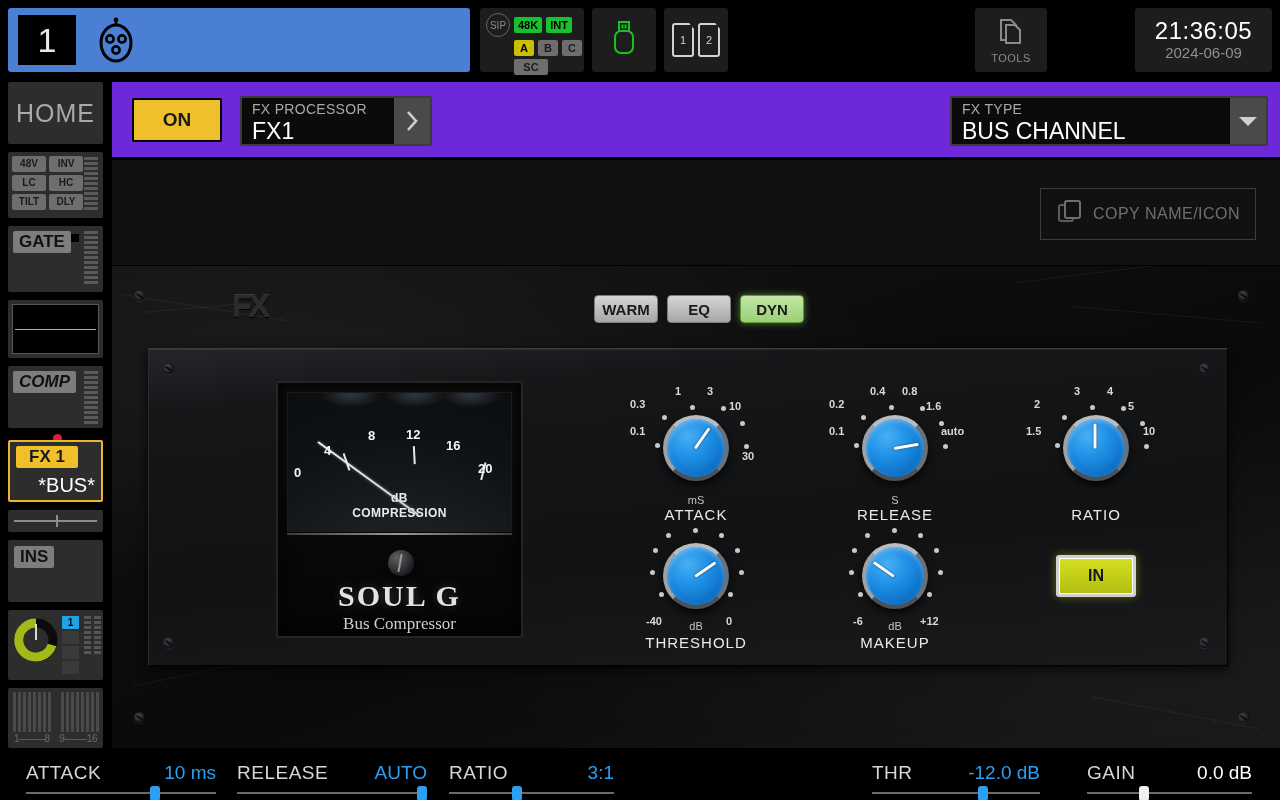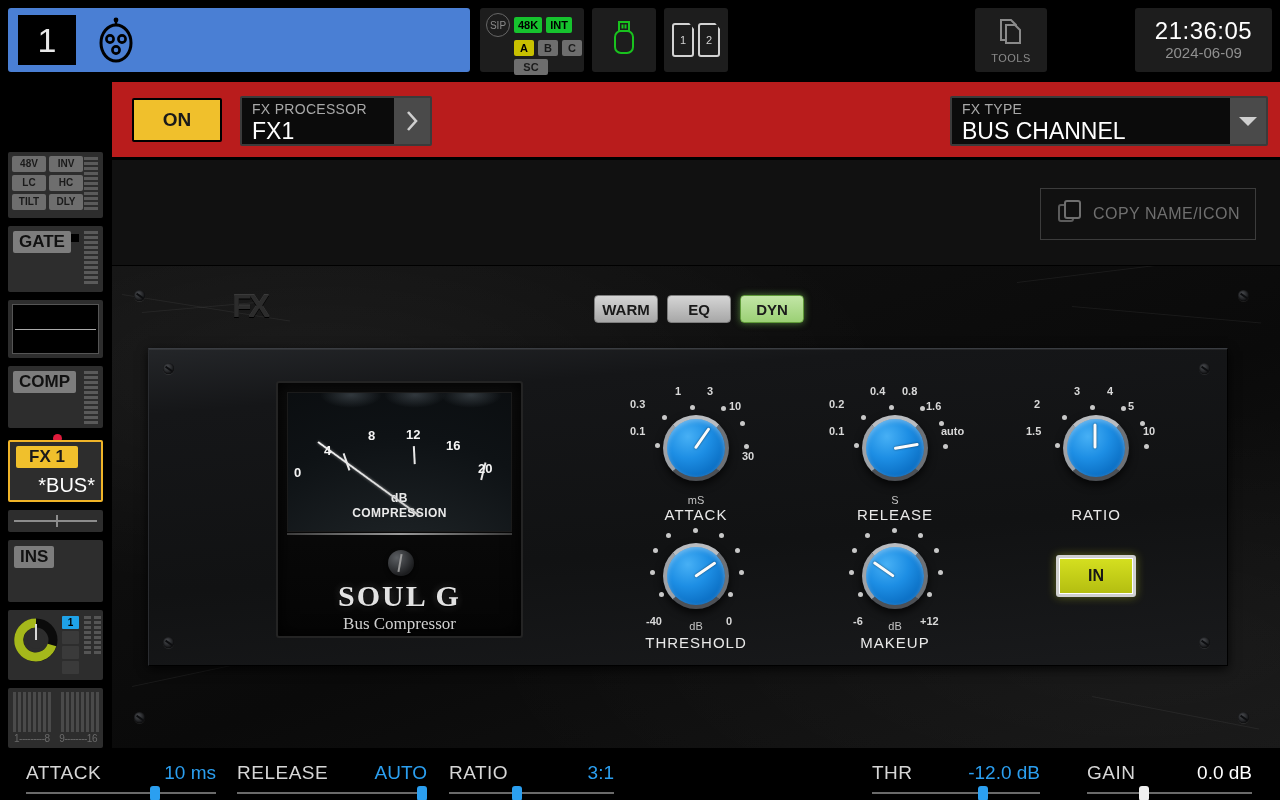--- a/index.html
+++ b/index.html
@@ -75,21 +75,21 @@
     background: #6e6e6e; color: #1a1a1a; font-size: 10px; text-align: center;
     border-radius: 2px; line-height: 16px; height: 16px; font-weight: bold;
   }
   .mini-meter { position: absolute; right: 5px; top: 5px; width: 14px; height: 56px; }
   .mini-meter i { display: block; height: 3px; background: #5a5a5a; margin-bottom: 2px; }
 
   #sb-gate { top: 144px; height: 66px; padding: 5px; }
   #sb-gate-graph { top: 218px; height: 58px; background: #2d2d2d; padding: 4px; }
   .graph-box { width: 100%; height: 100%; background: #000; border: 1px solid #555; position: relative; }
   .graph-line { position: absolute; left: 2px; right: 2px; top: 50%; height: 1px; background: #aaa; }
-  #sb-comp { top: 284px; height: 62px; padding: 5px; }
+  #sb-comp { top: 284px; height: 62px; padding: 5px; font-style: italic; }
   .blk-btn {
     background: #7d7d7d; color: #111; font-size: 17px; border-radius: 2px;
     padding: 1px 6px; display: inline-block; font-weight: bold;
   }
 
   #sb-fx {
     top: 358px; height: 62px; border: 2px solid #f0b428; background: #2d2d2d;
     padding: 4px 6px; display: flex; flex-direction: column; justify-content: space-between;
   }
   .fx-tag {
@@ -112,21 +112,21 @@
   .mix-bars { position: absolute; left: 84px; top: 534px; display: flex; gap: 3px; }
   .mix-bars div i { display: block; width: 7px; height: 3px; background: #555; margin-bottom: 2px; }
 
   #sb-meters { top: 606px; height: 60px; background: #2d2d2d; padding: 4px; }
   .meter-row { display: flex; gap: 2px; height: 40px; justify-content: center; }
   .meter-row b { display: block; width: 3px; height: 40px; background: #4a4a4a; }
   .meter-gap { width: 6px; }
   .meter-scale { color: #6a6a6a; font-size: 10px; display: flex; justify-content: space-between; padding: 0 2px; margin-top: 1px; letter-spacing: -.5px;}
 
   
-  .hdr { position: absolute; left: 112px; top: 82px; width: 1168px; height: 75px; background: #b91c1c; }
+  .hdr { position: absolute; left: 112px; top: 82px; width: 1168px; height: 75px; background: #6d28d9; }
   .on-btn {
     position: absolute; left: 20px; top: 16px; width: 90px; height: 44px;
     background: #f0c02c; color: #1a1a1a; font-size: 19px; font-weight: bold;
     display: flex; align-items: center; justify-content: center; border: 2px solid #000; border-radius: 2px;
   }
   .sel-box {
     position: absolute; background: #0b0b0b; border: 2px solid #3b3b3b; border-radius: 2px;
     display: flex; align-items: stretch;
   }
   #fxproc-box { left: 128px; top: 14px; width: 192px; height: 50px; }
@@ -331,20 +331,23 @@
     </div>
 
     <div class="stat-block" id="clock-block">
       <div class="clock-time">21:36:05</div>
       <div class="clock-date">2024-06-09</div>
     </div>
   </div>
 
   <div class="sidebar">
 
+    <div class="sb-cell" id="sb-home">
+      <span class="home-label">HOME</span>
+    </div>
 
     <div class="sb-cell" id="sb-pre">
       <div class="pre-grid">
         <div class="mini-btn">48V</div>
         <div class="mini-btn">INV</div>
         <div class="mini-btn">LC</div>
         <div class="mini-btn">HC</div>
         <div class="mini-btn">TILT</div>
         <div class="mini-btn">DLY</div>
       </div>

